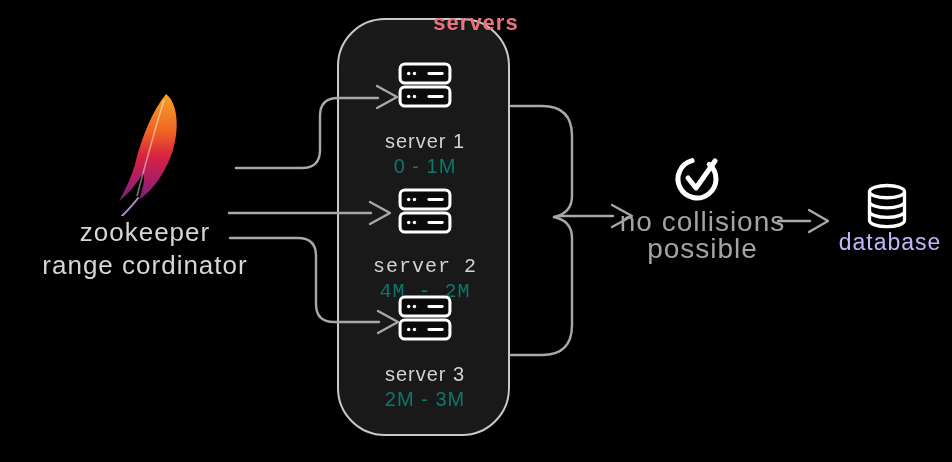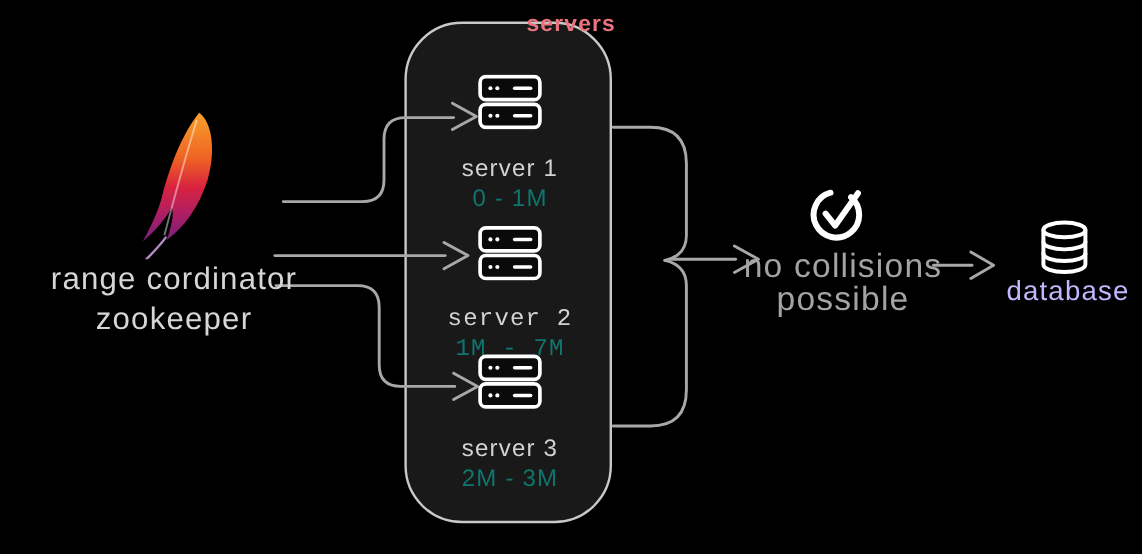--- a/index.html
+++ b/index.html
@@ -8,21 +8,21 @@
     font-family:"Liberation Sans", sans-serif;overflow:hidden;
   }
   .connectors{position:absolute;left:0;top:0;z-index:2;pointer-events:none;}
   .servers-box{
     position:absolute;left:337px;top:18px;width:173px;height:418px;
     background:#191919;border:2.2px solid #c9c9c9;border-radius:48px;
     box-sizing:border-box;z-index:1;
   }
   .servers-title{
     position:absolute;left:0;top:10px;width:100%;text-align:center;
-    color:#ea737d;font-size:19px;letter-spacing:1px;font-weight:bold;z-index:3;
+    color:#ea737d;font-size:22px;letter-spacing:1px;font-weight:bold;z-index:3;
   }
   .server-group{
     position:absolute;left:363px;width:124px;text-align:center;z-index:3;
   }
   .server-group .icon{display:block;margin:0 auto;}
   .server-name{color:#d2d2d2;font-size:20px;letter-spacing:1px;margin-top:21px;line-height:24px;}
   .server-range{color:#0f766e;font-size:20px;letter-spacing:1px;line-height:26px;}
   .coordinator-label{
     position:absolute;left:20px;top:216px;width:250px;text-align:center;
     color:#d6d6d6;font-size:26px;letter-spacing:1px;line-height:33px;z-index:3;
@@ -78,22 +78,22 @@
         <stop offset="0.78" stop-color="#b01e62"></stop>
         <stop offset="1" stop-color="#76217c"></stop>
       </linearGradient>
     </defs>
     <path d="M52,2 C63,10 66,34 59,58 C52,80 40,97 25,108 C30,93 31,85 29,81 C23,92 14,102 5,109 C13,95 18,83 21,72 C28,44 39,18 52,2 Z" fill="url(#fg)"></path>
     <path d="M50,8 C42,34 33,66 23,104" stroke="rgba(255,255,255,0.45)" stroke-width="1.6" fill="none"></path>
     <path d="M24,106 C19,113 13,119 8,124" stroke="#b08cc8" stroke-width="2" fill="none" stroke-linecap="round"></path>
   </svg>
 
   <div class="coordinator-label">
+    <div>zookeeper</div>
     <div>range cordinator</div>
-    <div>zookeeper</div>
   </div>
 
   <div class="servers-title">servers</div>
 
   <div class="server-group" style="top:62px;">
     <svg class="icon" width="54" height="46" viewBox="0 0 56 48">
       <rect x="2" y="2" width="52" height="20" rx="5" fill="#0a0a0a" stroke="#ffffff" stroke-width="3.2"></rect>
       <rect x="2" y="26" width="52" height="20" rx="5" fill="#0a0a0a" stroke="#ffffff" stroke-width="3.2"></rect>
       <circle cx="11" cy="12" r="1.8" fill="#ffffff"></circle>
         <circle cx="17" cy="12" r="1.8" fill="#ffffff"></circle>
@@ -111,21 +111,21 @@
       <rect x="2" y="2" width="52" height="20" rx="5" fill="#0a0a0a" stroke="#ffffff" stroke-width="3.2"></rect>
       <rect x="2" y="26" width="52" height="20" rx="5" fill="#0a0a0a" stroke="#ffffff" stroke-width="3.2"></rect>
       <circle cx="11" cy="12" r="1.8" fill="#ffffff"></circle>
         <circle cx="17" cy="12" r="1.8" fill="#ffffff"></circle>
       <line x1="32" y1="12" x2="46" y2="12" stroke="#ffffff" stroke-width="3" stroke-linecap="round"></line>
       <circle cx="11" cy="36" r="1.8" fill="#ffffff"></circle>
         <circle cx="17" cy="36" r="1.8" fill="#ffffff"></circle>
       <line x1="32" y1="36" x2="46" y2="36" stroke="#ffffff" stroke-width="3" stroke-linecap="round"></line>
     </svg>
     <div class="server-name">server 2</div>
-    <div class="server-range">1M - 7M</div>
+    <div class="server-range">4M - 2M</div>
   </div>
 
   <div class="server-group" style="top:295px;">
     <svg class="icon" width="54" height="46" viewBox="0 0 56 48">
       <rect x="2" y="2" width="52" height="20" rx="5" fill="#0a0a0a" stroke="#ffffff" stroke-width="3.2"></rect>
       <rect x="2" y="26" width="52" height="20" rx="5" fill="#0a0a0a" stroke="#ffffff" stroke-width="3.2"></rect>
       <circle cx="11" cy="12" r="1.8" fill="#ffffff"></circle>
         <circle cx="17" cy="12" r="1.8" fill="#ffffff"></circle>
       <line x1="32" y1="12" x2="46" y2="12" stroke="#ffffff" stroke-width="3" stroke-linecap="round"></line>
       <circle cx="11" cy="36" r="1.8" fill="#ffffff"></circle>

